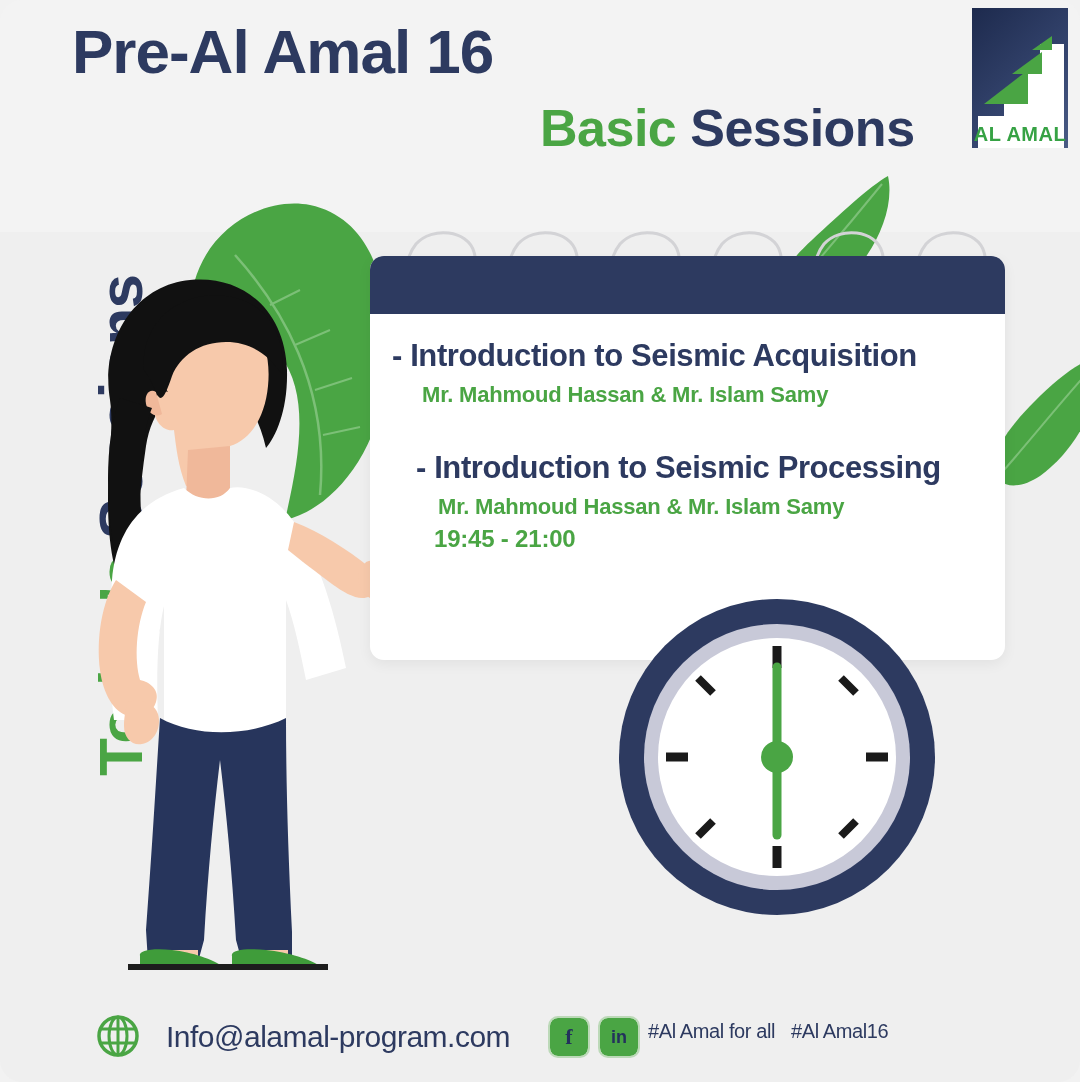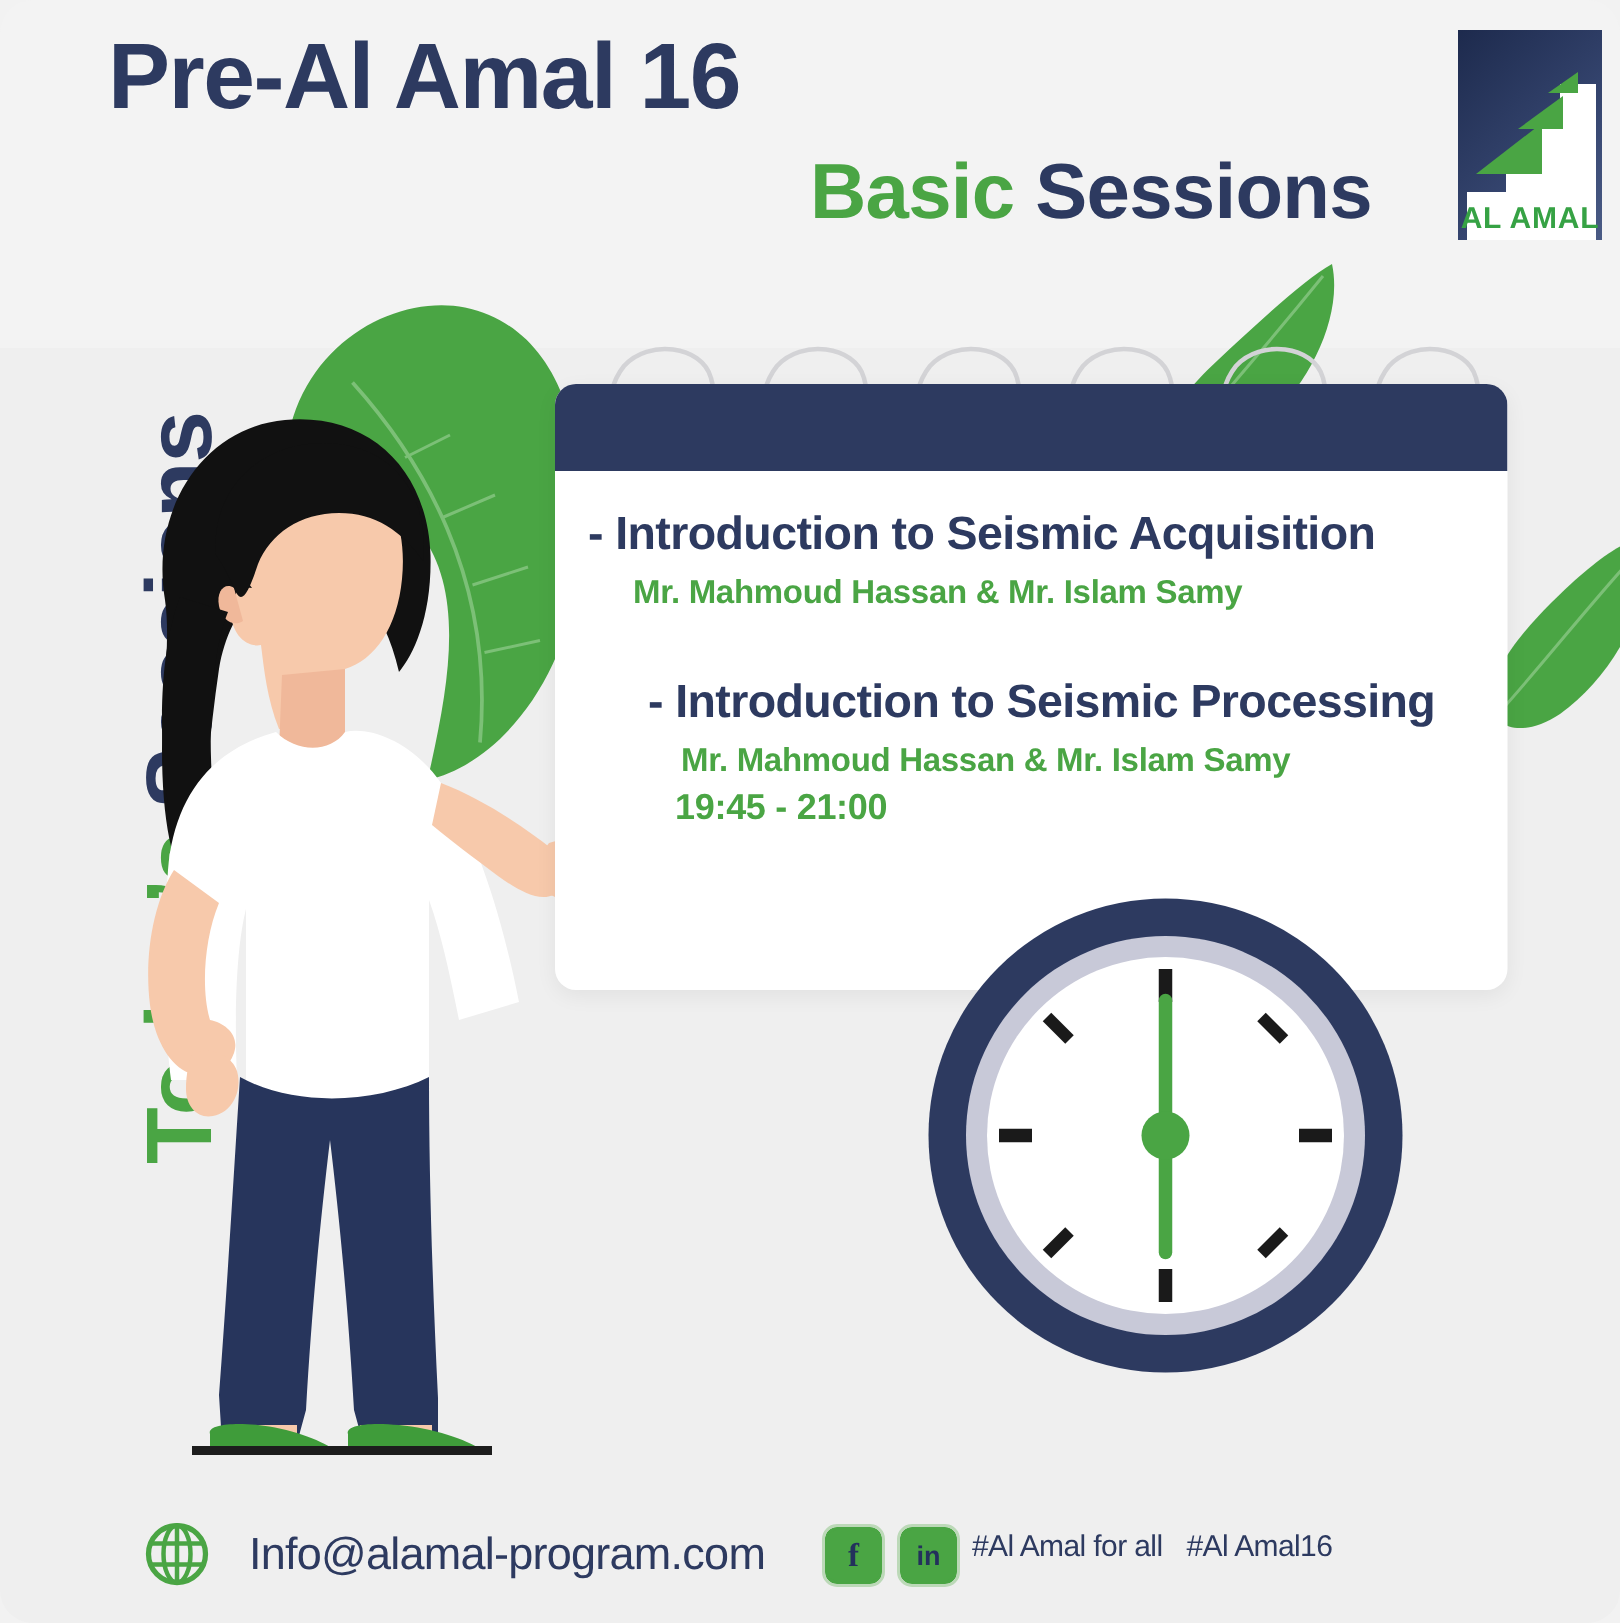--- a/index.html
+++ b/index.html
@@ -35,21 +35,21 @@
   .title-sub {
     position: absolute; left: 540px; top: 98px;
     font-size: 52px; font-weight: 700; letter-spacing: -0.5px;
     white-space: nowrap;
   }
   .title-sub .g { color: #4aa544; }
   .title-sub .n { color: #2d3a60; }
 
   
   .logo {
-    position: absolute; left: 972px; top: 20px; width: 96px; height: 140px;
+    position: absolute; left: 972px; top: 8px; width: 96px; height: 140px;
   }
   .logo-box {
     position: absolute; left: 0; top: 0; width: 96px; height: 140px;
     background: linear-gradient(135deg, #1d2a4d 0%, #35456f 60%, #4a5b85 100%);
   }
   .logo-stair {
     position: absolute; background: #ffffff;
   }
   .logo-s1 { left: 6px;  top: 108px; width: 86px; height: 32px; }
   .logo-s2 { left: 32px; top: 86px;  width: 60px; height: 28px; }
@@ -108,21 +108,21 @@
     overflow: hidden;
   }
   .card-header {
     position: absolute; left: 0; top: 0; width: 635px; height: 58px;
     background: #2d3a60; border-radius: 12px 12px 0 0;
   }
   .card-body { position: absolute; left: 0; top: 58px; width: 635px; }
 
   .session { position: relative; }
   .s1 { margin-top: 24px; padding-left: 22px; }
-  .s2 { margin-top: 42px; padding-left: 62px; }
+  .s2 { margin-top: 42px; padding-left: 46px; }
   .session-title {
     font-size: 31px; font-weight: 700; color: #2d3a60;
     letter-spacing: -0.4px; white-space: nowrap;
   }
   .session-speakers {
     font-size: 22px; font-weight: 700; color: #4aa544;
     margin-top: 8px; padding-left: 30px; letter-spacing: -0.2px;
   }
   .s2 .session-speakers { padding-left: 22px; }
   .session-time {

